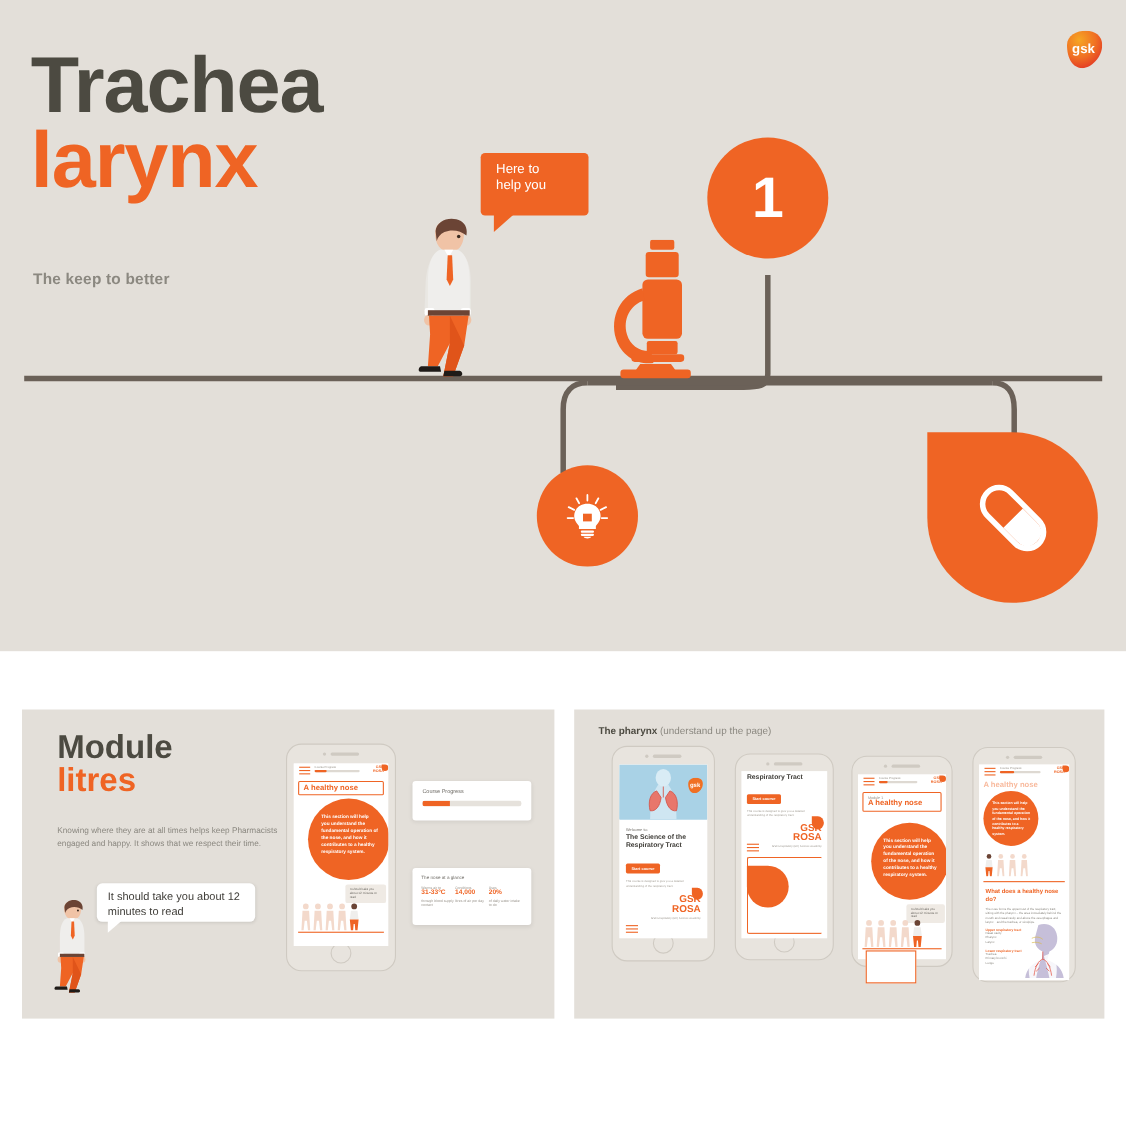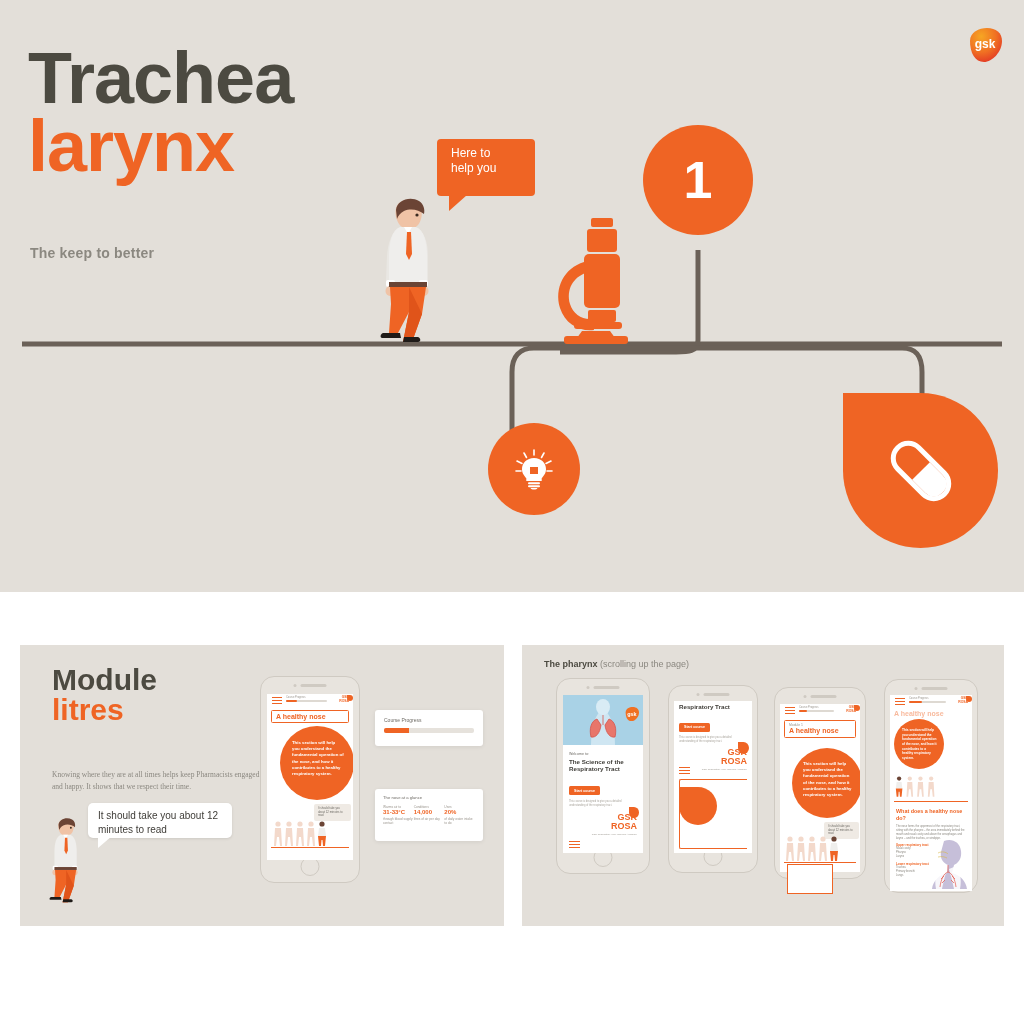--- a/index.html
+++ b/index.html
@@ -77,22 +77,22 @@
   .panel{position:absolute;background:#e3dfd9;overflow:hidden;}
   .panel-left{left:20px;top:645px;width:484px;height:281px;}
   .panel-right{left:522px;top:645px;width:482px;height:281px;}
 
   .p-title{
     position:absolute;left:32px;top:20px;
     font-size:30px;font-weight:bold;line-height:1.0;color:#4c4a41;margin:0;
   }
   .p-title .accent{color:#ef6424;display:block;}
   .p-body{
-    position:absolute;left:32px;top:124px;width:210px;
-    font-size:7.5px;line-height:1.55;color:#8b8880;font-family:Liberation Serif, serif;
+    position:absolute;left:32px;top:104px;width:210px;
+    font-size:7.5px;line-height:1.55;color:#8b8880;
   }
 
   
   .bubble-small{
     position:absolute;left:88px;top:803px;width:144px;height:35px;
     background:#ffffff;border-radius:5px;
     box-shadow:0 1px 3px rgba(0,0,0,.10);
   }
   .bubble-small .btxt{
     color:#3f3d38;font-size:10px;line-height:1.35;padding:6px 0 0 10px;
@@ -424,21 +424,21 @@
         <span class="k">Uses</span>
         <span class="v">20%</span>
         <span class="d">of daily water intake to do</span>
       </div>
     </div>
   </div>
 
   <div class="panel panel-right">
     <div class="journey-label">
       <b>The pharynx</b>
-      <span>(scrolling up the page)</span>
+      <span>(understand up the page)</span>
     </div>
 
     <div class="phone" style="left:34px;top:33px;width:94px;height:196px;">
       <div class="notch">
           <i></i>
           <u></u>
         </div>
       <div class="home"></div>
       <div class="screen" style="top:16px;width:80px;height:158px;">
         <div class="hero-img" style="top:0;height:50px;">

